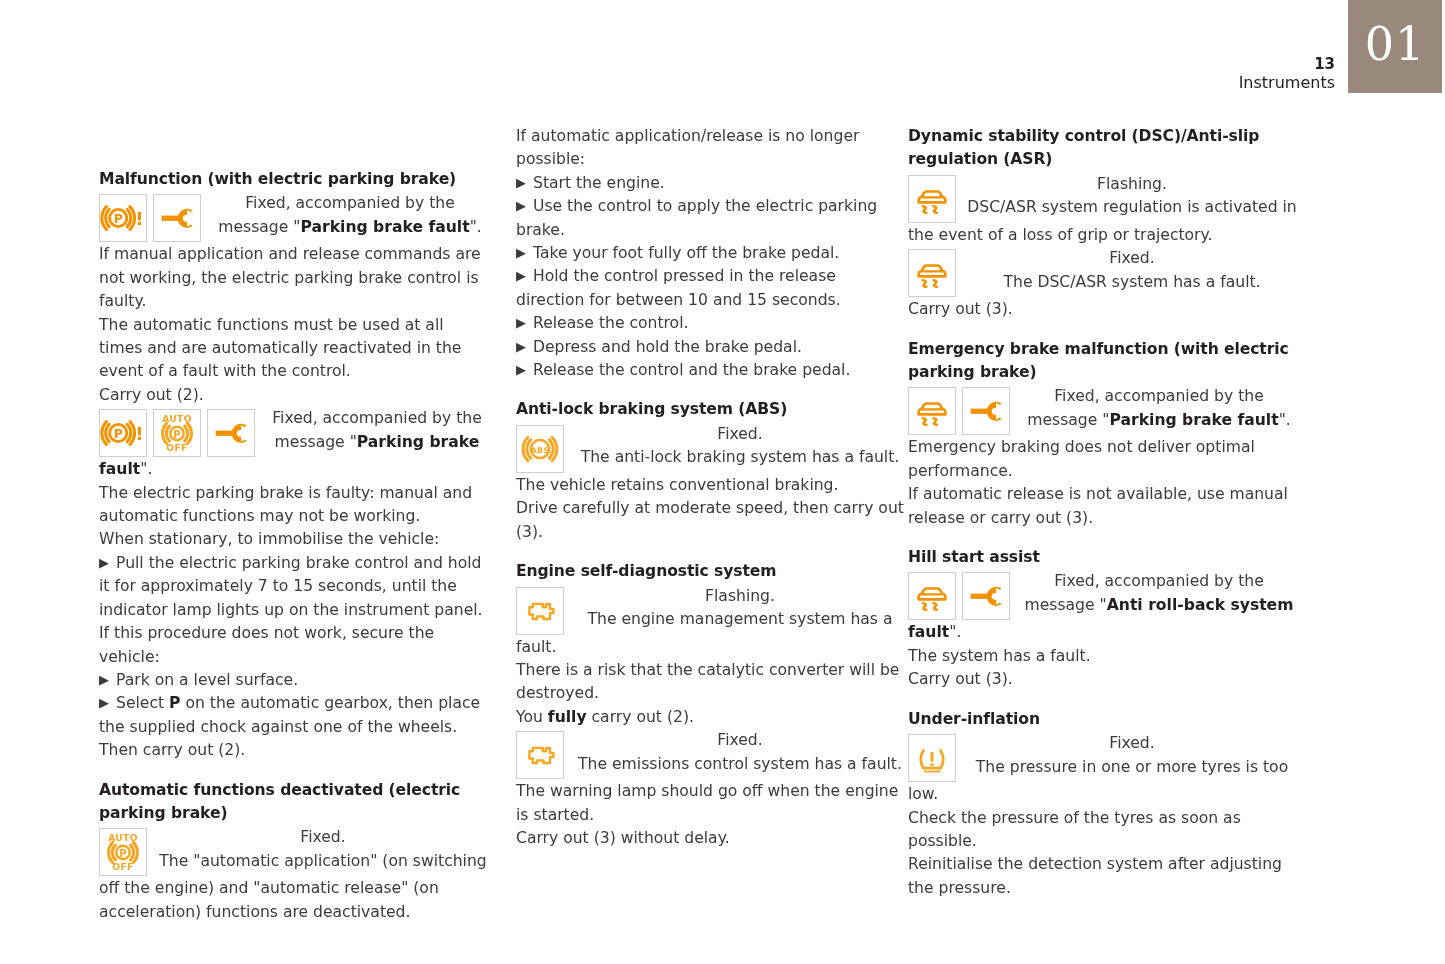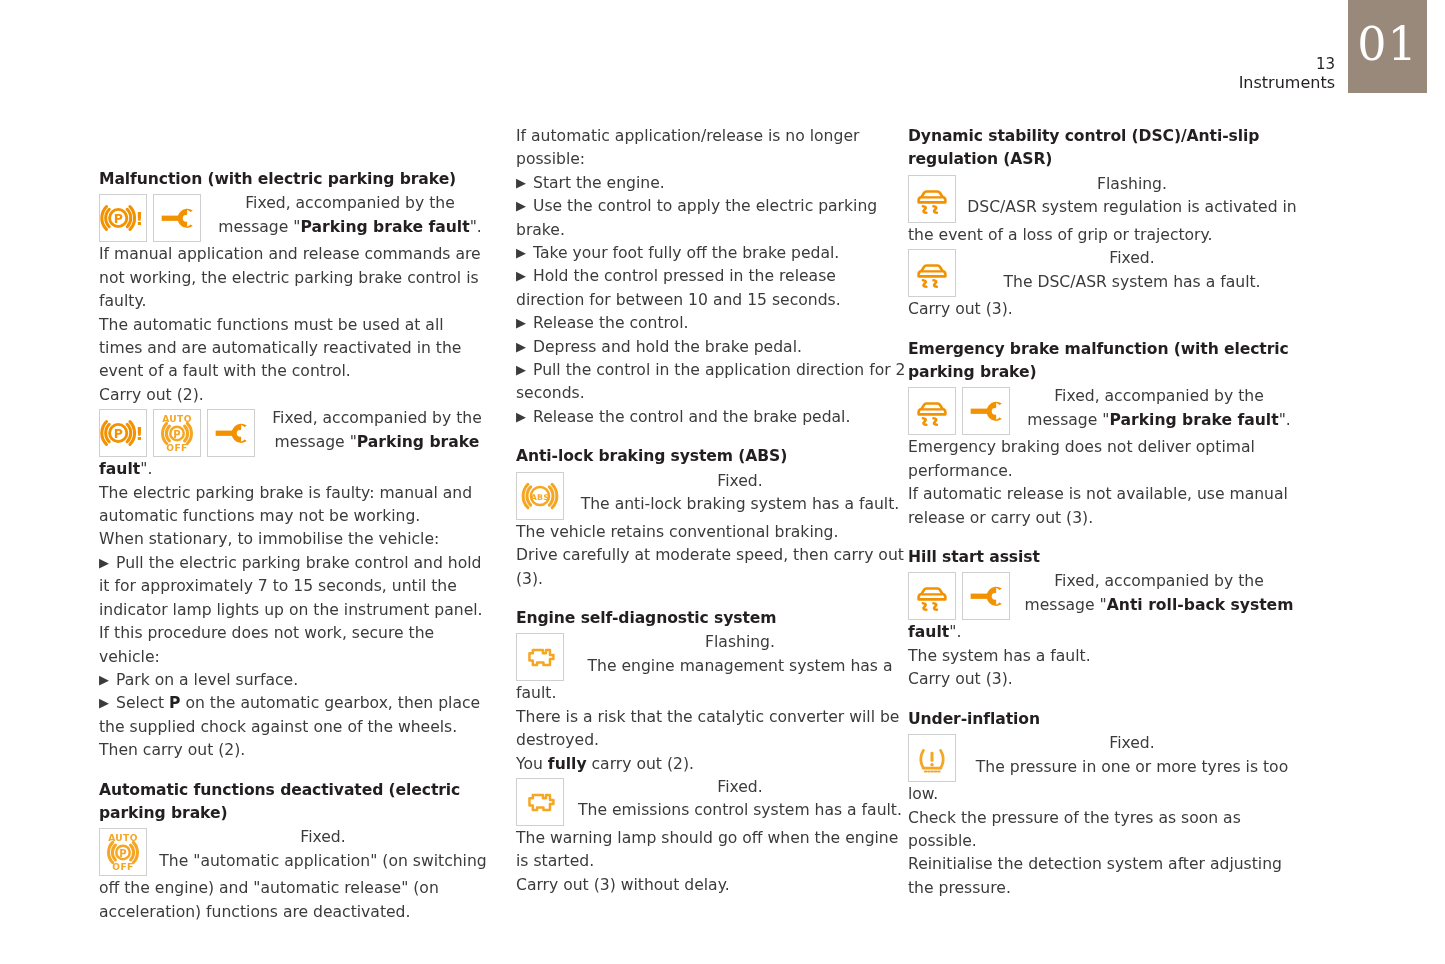--- a/index.html
+++ b/index.html
@@ -6,36 +6,36 @@
   body{
     width:1445px;height:964px;
     background:#ffffff;
     font-family:"DejaVu Sans","Liberation Sans",sans-serif;
     color:#3a3a3c;
     position:relative;
     overflow:hidden;
   }
   
   .chapter-tab{
-    position:absolute;top:0;left:1348px;width:79px;height:93px;
+    position:absolute;top:0;left:1348px;width:94px;height:93px;
     background:#99897a;
     display:flex;align-items:center;justify-content:center;
   }
   .chapter-tab .num{
     font-family:"DejaVu Serif","Liberation Serif",serif;
     font-size:46px;color:#ffffff;font-weight:400;letter-spacing:1px;
     line-height:1;
     padding-bottom:6px;
   }
   .header-text{
     position:absolute;top:56px;left:0;width:1335px;
     text-align:right;
   }
   .header-text .pageno{
-    display:block;font-size:15px;font-weight:400;color:#231f20;
+    display:block;font-size:15px;font-weight:700;color:#231f20;
     line-height:16px;margin-bottom:2px;
   }
   .header-text .section{
     display:block;font-size:16px;color:#231f20;line-height:18px;
   }
 
   
   .page{
     position:absolute;top:125px;left:0;width:1445px;height:820px;
   }
@@ -181,21 +181,20 @@
       <p class="body">off the engine) and "automatic release" (on acceleration) functions are deactivated.</p>
     </div>
   <div class="col col-2" id="col-1">
       <p class="body">If automatic application/release is no longer possible:</p>
       <p class="body"><span class="arrow">▶</span>Start the engine.</p>
       <p class="body"><span class="arrow">▶</span>Use the control to apply the electric parking brake.</p>
       <p class="body"><span class="arrow">▶</span>Take your foot fully off the brake pedal.</p>
       <p class="body"><span class="arrow">▶</span>Hold the control pressed in the release direction for between 10 and 15 seconds.</p>
       <p class="body"><span class="arrow">▶</span>Release the control.</p>
       <p class="body"><span class="arrow">▶</span>Depress and hold the brake pedal.</p>
-      <p class="body"><span class="arrow">▶</span>Pull the control in the application direction for 2 seconds.</p>
       <p class="body"><span class="arrow">▶</span>Release the control and the brake pedal.</p>
       <h2 class="sec-title spaced">Anti-lock braking system (ABS)</h2>
       <div class="icon-block clearfix">
         <div class="icons"><span class="ibox"><svg viewBox="0 0 48 48" xmlns="http://www.w3.org/2000/svg">
               <circle cx="24" cy="24" r="9.5" fill="none" stroke="#F5A623" stroke-width="2.6"></circle>
               <text x="24" y="27.8" font-family="DejaVu Sans, sans-serif" font-size="8.2" font-weight="700" fill="#F5A623" text-anchor="middle" letter-spacing="0.2">ABS</text>
               <path d="M 14.280000000000001 14.55 A 13.5 13.5 0 0 0 14.280000000000001 33.45" fill="none" stroke="#F5A623" stroke-width="3.2" stroke-linecap="round"></path>
               <path d="M 33.72 14.55 A 13.5 13.5 0 0 1 33.72 33.45" fill="none" stroke="#F5A623" stroke-width="3.2" stroke-linecap="round"></path>
               <path d="M 11.4 11.75 A 17.5 17.5 0 0 0 11.4 36.25" fill="none" stroke="#F5A623" stroke-width="3.2" stroke-linecap="round"></path>
               <path d="M 36.6 11.75 A 17.5 17.5 0 0 1 36.6 36.25" fill="none" stroke="#F5A623" stroke-width="3.2" stroke-linecap="round"></path>

